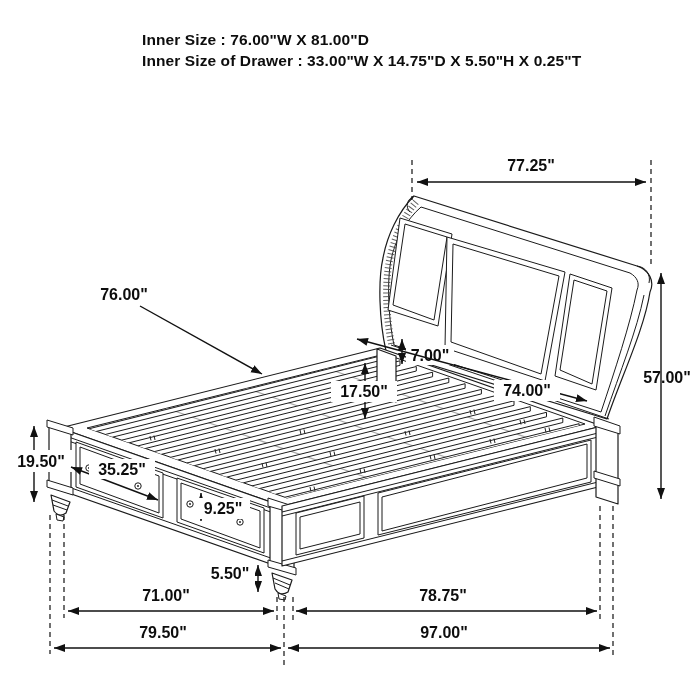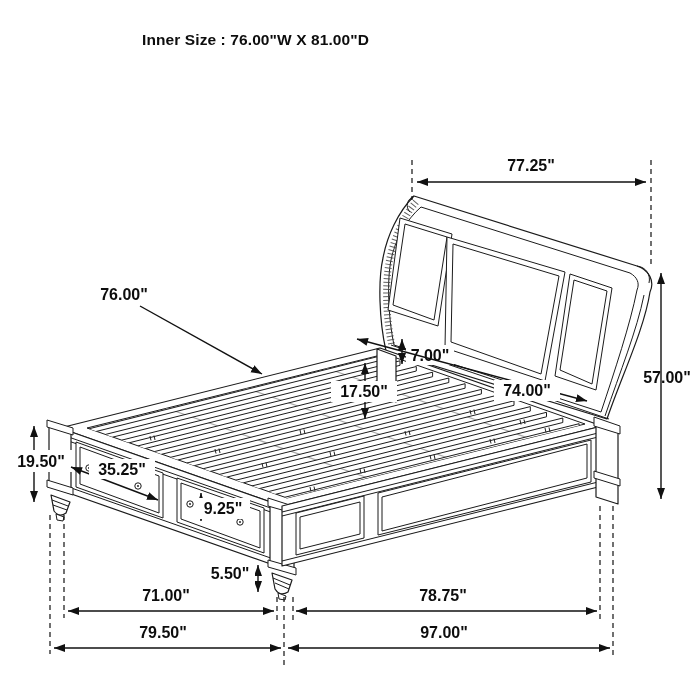--- a/index.html
+++ b/index.html
@@ -16,20 +16,21 @@
   .thin{stroke-width:1;}
   .dimline{stroke:#111;stroke-width:1.4;fill:none;}
   .ext{stroke:#111;stroke-width:1.2;stroke-dasharray:5 4;fill:none;}
   .lblbg{fill:#ffffff;stroke:none;}
 </style>
 </head>
 <body>
 
 <div class="canvas">
   <div class="hdr hdr1">Inner Size : 76.00"W X 81.00"D</div>
+  <div class="hdr hdr2">Inner Size of Drawer : 33.00"W X 14.75"D X 5.50"H X 0.25"T</div>
 
   <svg width="700" height="700" viewBox="0 0 700 700">
     <defs>
       <marker id="mEnd" markerWidth="13" markerHeight="10" refX="11" refY="4" orient="auto" markerUnits="userSpaceOnUse">
         <path d="M0,0 L11,4 L0,8 Z" fill="#111"></path>
       </marker>
       <marker id="mStart" markerWidth="13" markerHeight="10" refX="0" refY="4" orient="auto" markerUnits="userSpaceOnUse">
         <path d="M11,0 L0,4 L11,8 Z" fill="#111"></path>
       </marker>
       <clipPath id="deckClip">

